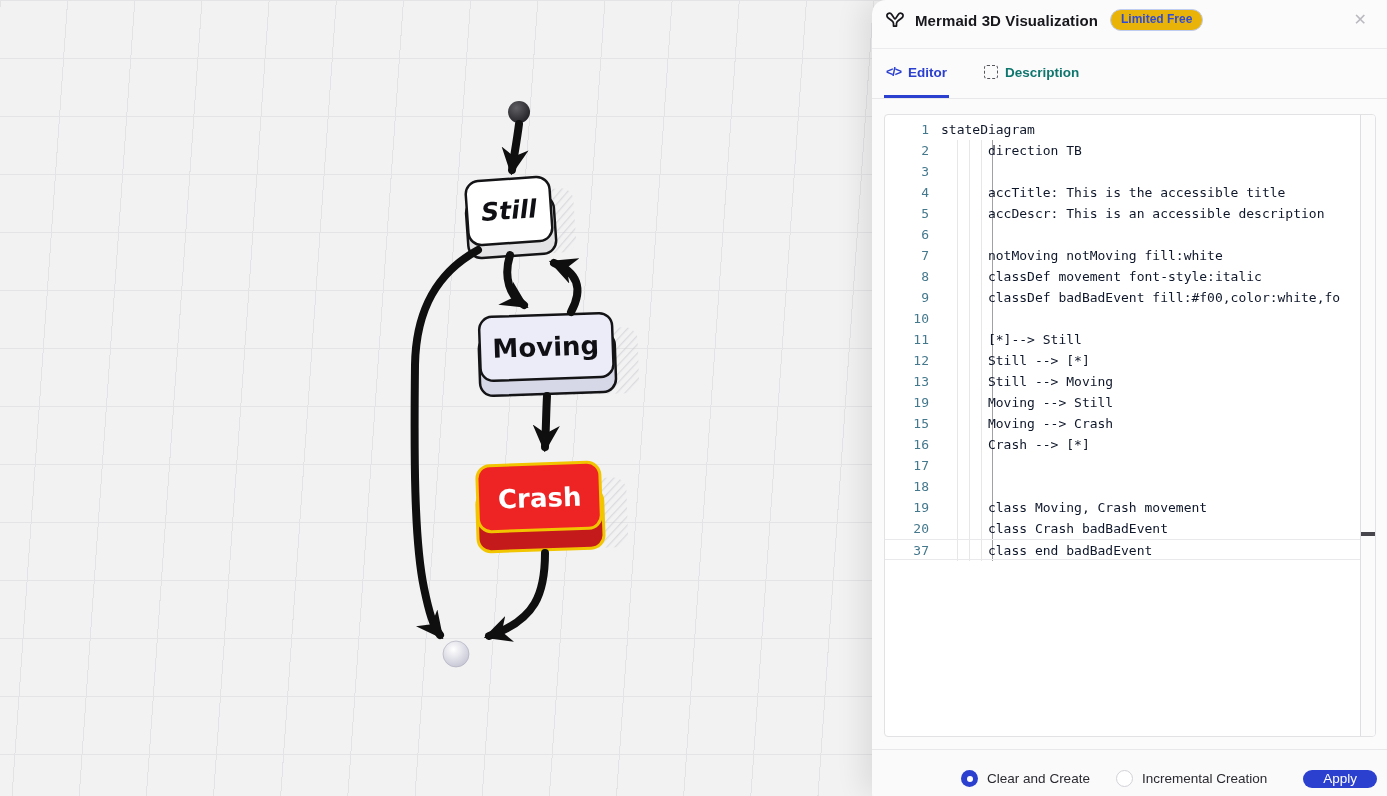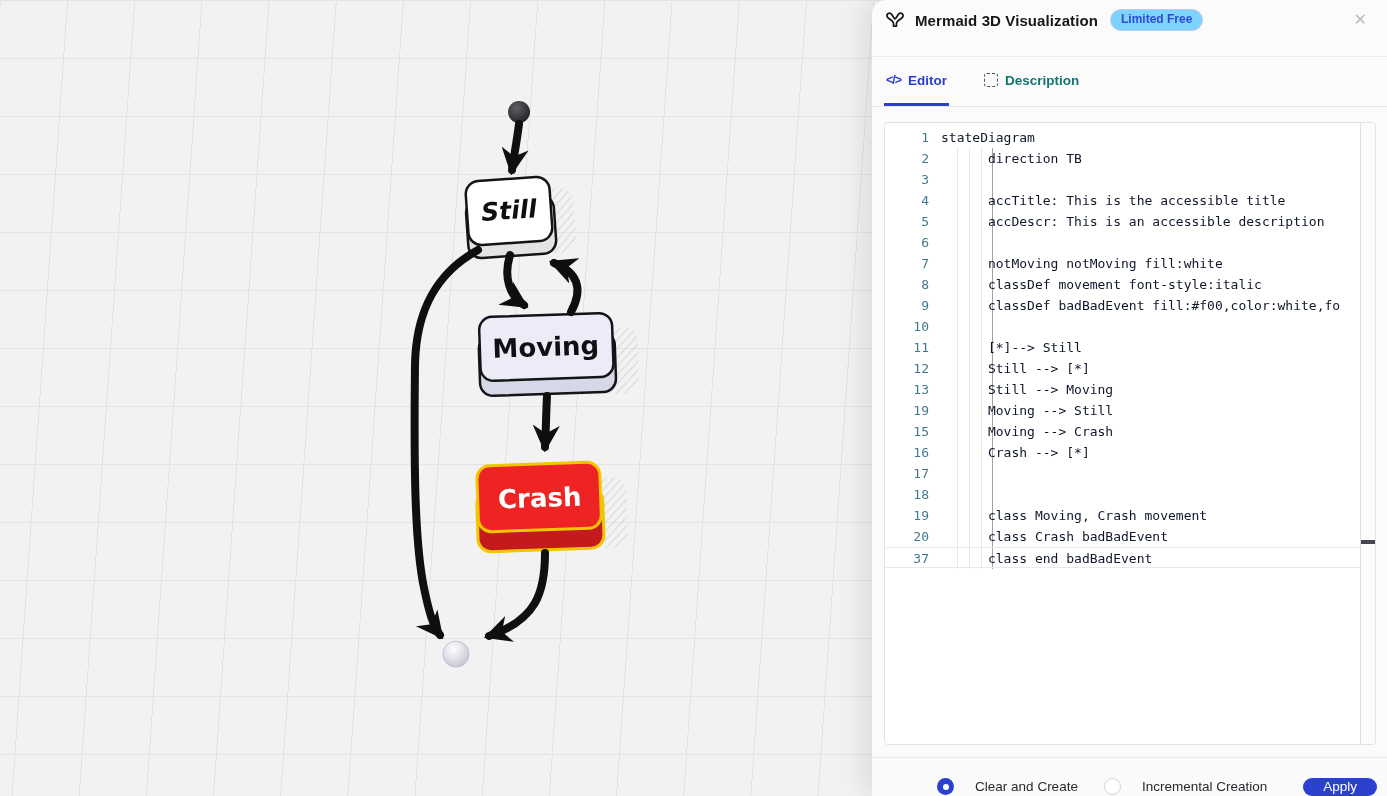--- a/index.html
+++ b/index.html
@@ -20,27 +20,27 @@
   .node-label{font-family:"DejaVu Sans",sans-serif;font-weight:bold;}
   
   .panel{
     position:absolute;top:0;right:0;width:515px;height:796px;
     background:#fbfbfc;border-radius:14px 0 0 14px;
     box-shadow:-10px 0 28px rgba(0,0,0,.09);
     display:flex;flex-direction:column;box-sizing:border-box;
   }
   .panel-header{
     height:40px;flex:none;display:flex;align-items:center;
-    padding:0 20px 16px 12px;border-bottom:1px solid #ebebee;
+    padding:0 20px 8px 12px;border-bottom:1px solid #ebebee;
   }
   .logo{width:22px;height:22px;flex:none;}
   .panel-title{font-size:15px;font-weight:bold;color:#17171c;margin-left:9px;letter-spacing:.1px;}
   .badge{
     margin-left:12px;font-size:12px;font-weight:bold;color:#2f4bd6;
-    background:#7dd3fc;border:1px solid #bfccf2;border-radius:999px;
+    background:#eab308;border:1px solid #bfccf2;border-radius:999px;
     padding:2px 10px 3px;line-height:15px;
   }
   .close-btn{margin-left:auto;font-size:16px;color:#b9b9bf;cursor:pointer;line-height:1;}
   
   .tab-row{
     height:49px;flex:none;display:flex;align-items:stretch;
     padding-left:12px;border-bottom:1px solid #e8e8ea;
   }
   .tab{
     display:flex;align-items:center;gap:7px;font-size:13.5px;font-weight:bold;
@@ -69,21 +69,21 @@
     position:absolute;top:0;right:0;bottom:0;width:14px;
     background:#fbfbfc;border-left:1px solid #dedee2;
   }
   .scroll-thumb{position:absolute;right:0;top:417px;width:14px;height:4px;background:#46464c;}
   
   .panel-footer{
     margin-top:auto;flex:none;height:57px;display:flex;align-items:center;
     justify-content:flex-end;gap:10px;padding:0 10px 0 0;
     border-top:1px solid #e8e8ea;background:#fafafb;border-radius:0 0 0 14px;
   }
-  .radio-opt{display:flex;align-items:center;gap:21px;cursor:pointer;margin-right:16px;}
+  .radio-opt{display:flex;align-items:center;gap:9px;cursor:pointer;margin-right:16px;}
   .radio{
     width:17px;height:17px;border-radius:50%;box-sizing:border-box;
     border:1.5px solid #d2d2d8;background:#ffffff;flex:none;position:relative;
   }
   .radio.checked{border:none;background:#2b40cf;}
   .radio.checked::after{
     content:"";position:absolute;left:5.5px;top:5.5px;width:6px;height:6px;
     border-radius:50%;background:#ffffff;
   }
   .radio-label{font-size:13.5px;color:#2a2a30;}

